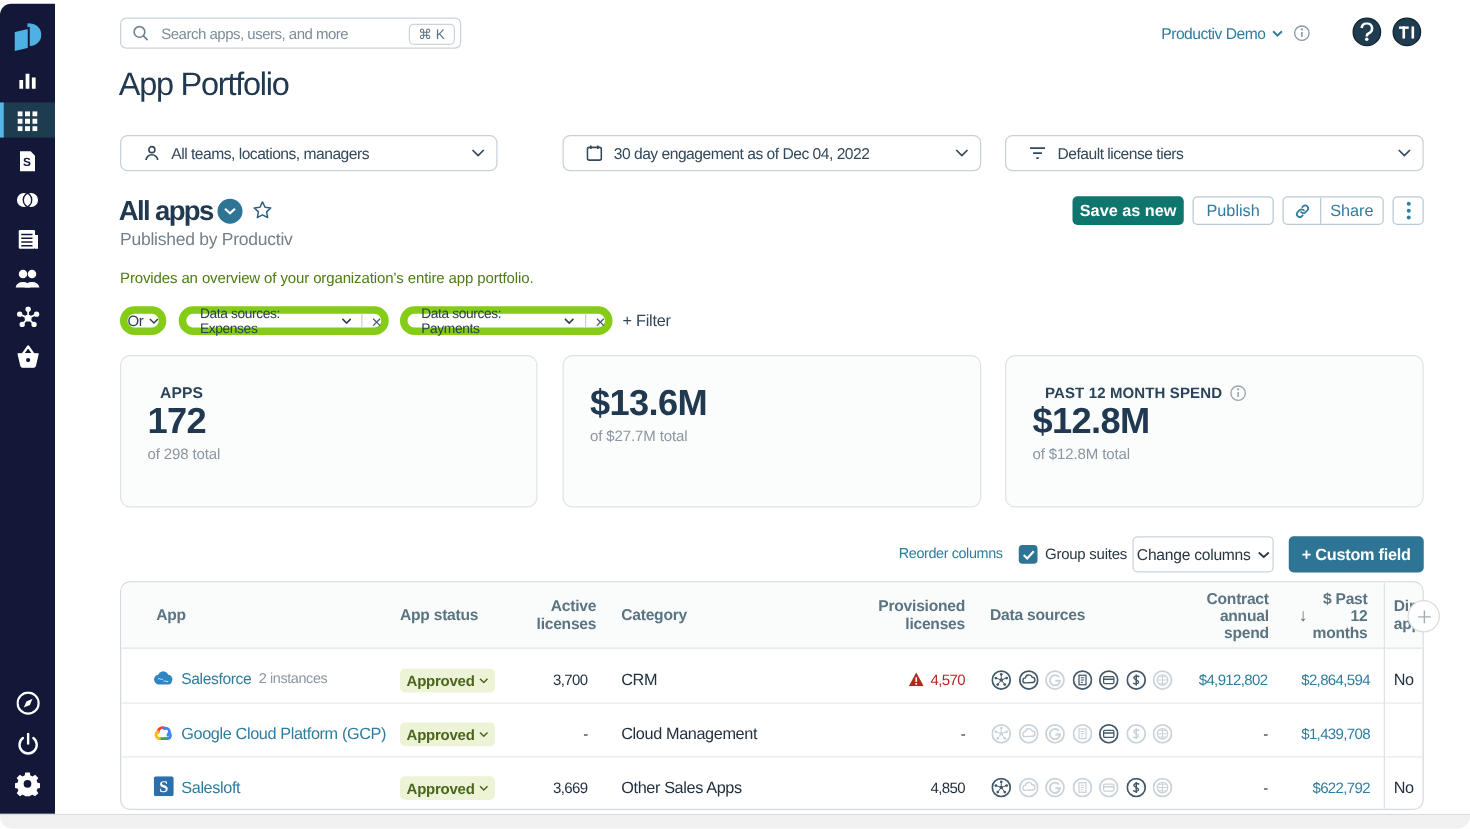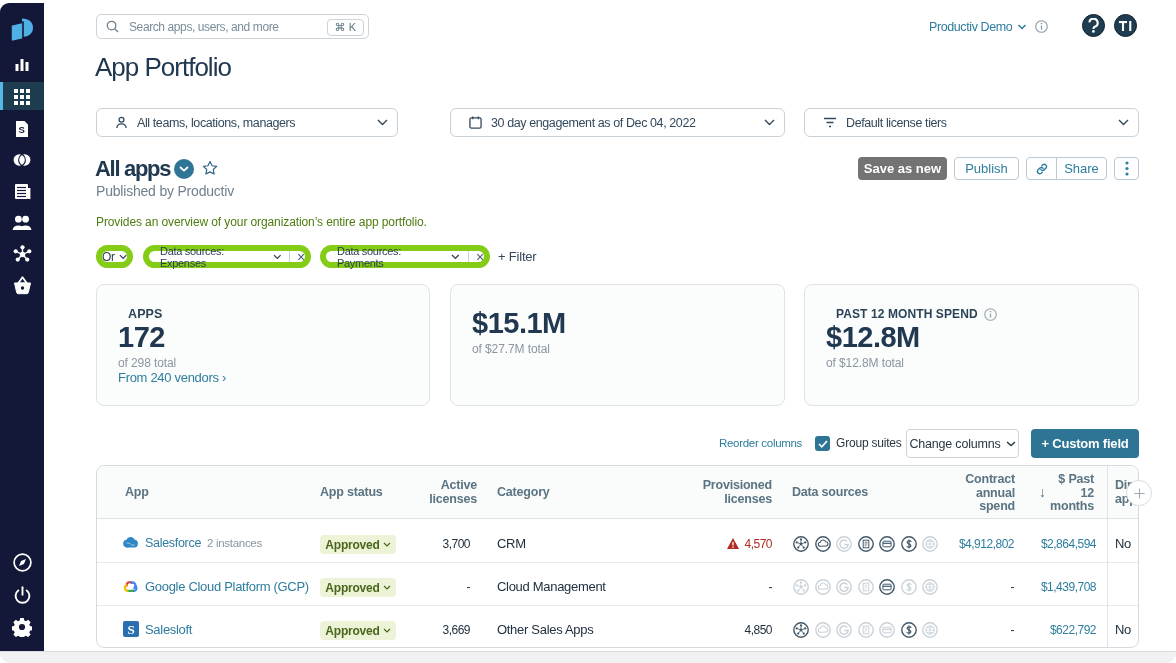--- a/index.html
+++ b/index.html
@@ -219,21 +219,21 @@
 <div class="abs" style="left:174px;top:159px;width:20px;height:20px;border-radius:50%;background:#2e7494;display:flex;align-items:center;justify-content:center;">
   <svg width="10" height="6" viewBox="0 0 10 6">
       <path d="M1 1 L5 4.6 L9 1" fill="none" stroke="#fff" stroke-width="1.8"></path>
     </svg>
 </div>
 <svg class="abs" style="left:202px;top:160px;" width="16" height="16" viewBox="0 0 19 19">
   <path d="M9.5 1.8 L11.9 6.8 L17.4 7.5 L13.4 11.3 L14.4 16.7 L9.5 14.1 L4.6 16.7 L5.6 11.3 L1.6 7.5 L7.1 6.8 Z" fill="none" stroke="#2e6284" stroke-width="1.4" stroke-linejoin="round"></path>
 </svg>
 <div id="pubby">Published by Productiv</div>
 <div id="desc">Provides an overview of your organization’s entire app portfolio.</div>
-<div class="btn" style="left:858px;width:89px;background:#737373;color:#fff;font-weight:bold;">Save as new</div>
+<div class="btn" style="left:858px;width:89px;background:#0f766e;color:#fff;font-weight:bold;">Save as new</div>
 <div class="btn btn-outline" style="left:954px;width:65px;">Publish</div>
 <div class="btn btn-outline" style="left:1026px;width:81px;padding:0;">
   <div style="width:30px;height:100%;display:flex;align-items:center;justify-content:center;border-right:1px solid #b9c9d6;">
     <svg width="14" height="14" viewBox="0 0 24 24" fill="none" stroke="#2e7d9e" stroke-width="2.4" stroke-linecap="round">
       <path d="M10 13 a4 4 0 0 0 6 .4 l3-3 a4 4 0 0 0-5.6-5.6 l-1.7 1.7"></path>
       <path d="M14 11 a4 4 0 0 0-6-.4 l-3 3 a4 4 0 0 0 5.6 5.6 l1.7-1.7"></path>
     </svg>
   </div>
   <div style="flex:1;display:flex;align-items:center;justify-content:center;">Share</div>
 </div>
@@ -263,24 +263,23 @@
     </svg>
   <div style="width:1px;height:100%;background:#c9d1d8;margin-left:8px;"></div>
   <span style="margin-left:7px;font-size:14px;color:#46586a;">×</span>
 </div>
 <div class="abs" style="left:498px;top:249px;font-size:13px;color:#33475a;letter-spacing:-0.2px;">+ Filter</div>
 
 <div class="card" style="left:96px;width:334px;">
   <div class="lbl" style="font-size:12.5px;">APPS</div>
   <div class="big">172</div>
   <div class="sub">of 298 total</div>
-  <div class="lnk">From 240 vendors ›</div>
 </div>
 <div class="card" style="left:450px;width:335px;">
-  <div class="big">$15.1M</div>
+  <div class="big">$13.6M</div>
   <div class="sub">of $27.7M total</div>
 </div>
 <div class="card" style="left:804px;width:335px;">
   <div class="lbl">PAST 12 MONTH SPEND<svg width="13" height="13" viewBox="0 0 14 14" style="margin-left:6px;flex:none;">
         <circle cx="7" cy="7" r="6.2" fill="none" stroke="#9aa6b0" stroke-width="1.2"></circle>
         <line x1="7" y1="6" x2="7" y2="10.4" stroke="#9aa6b0" stroke-width="1.4"></line>
         <circle cx="7" cy="3.8" r="0.9" fill="#9aa6b0"></circle>
       </svg></div>
   <div class="big">$12.8M</div>
   <div class="sub">of $12.8M total</div>

